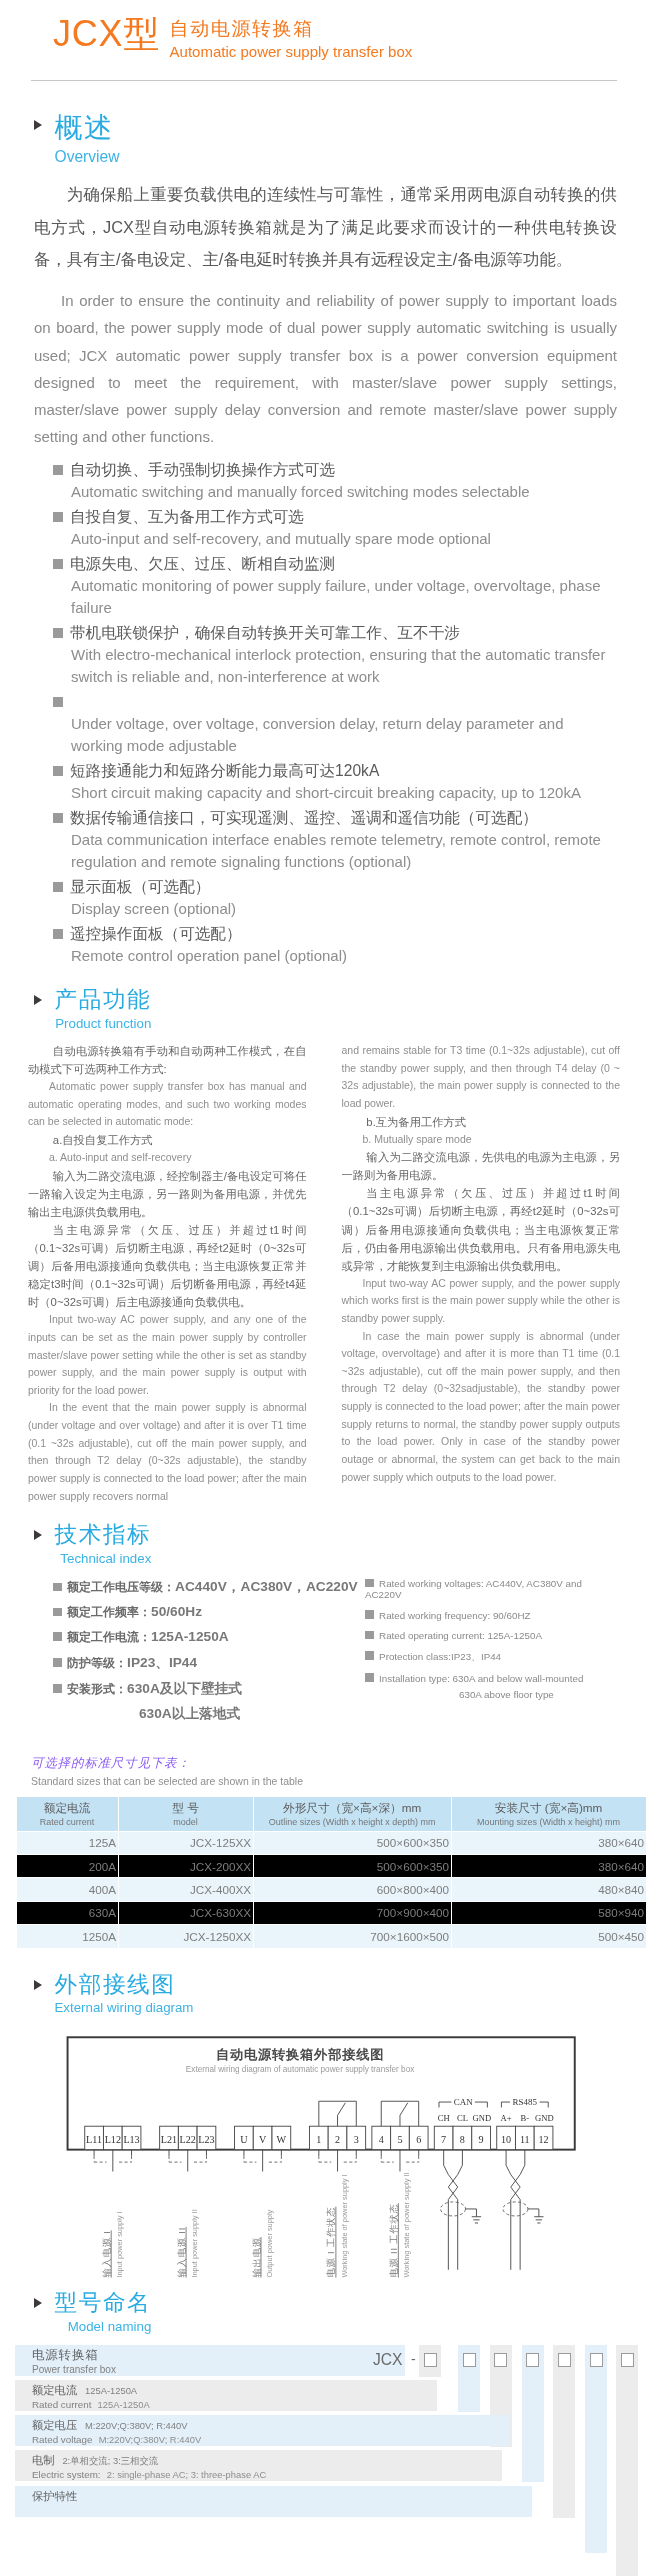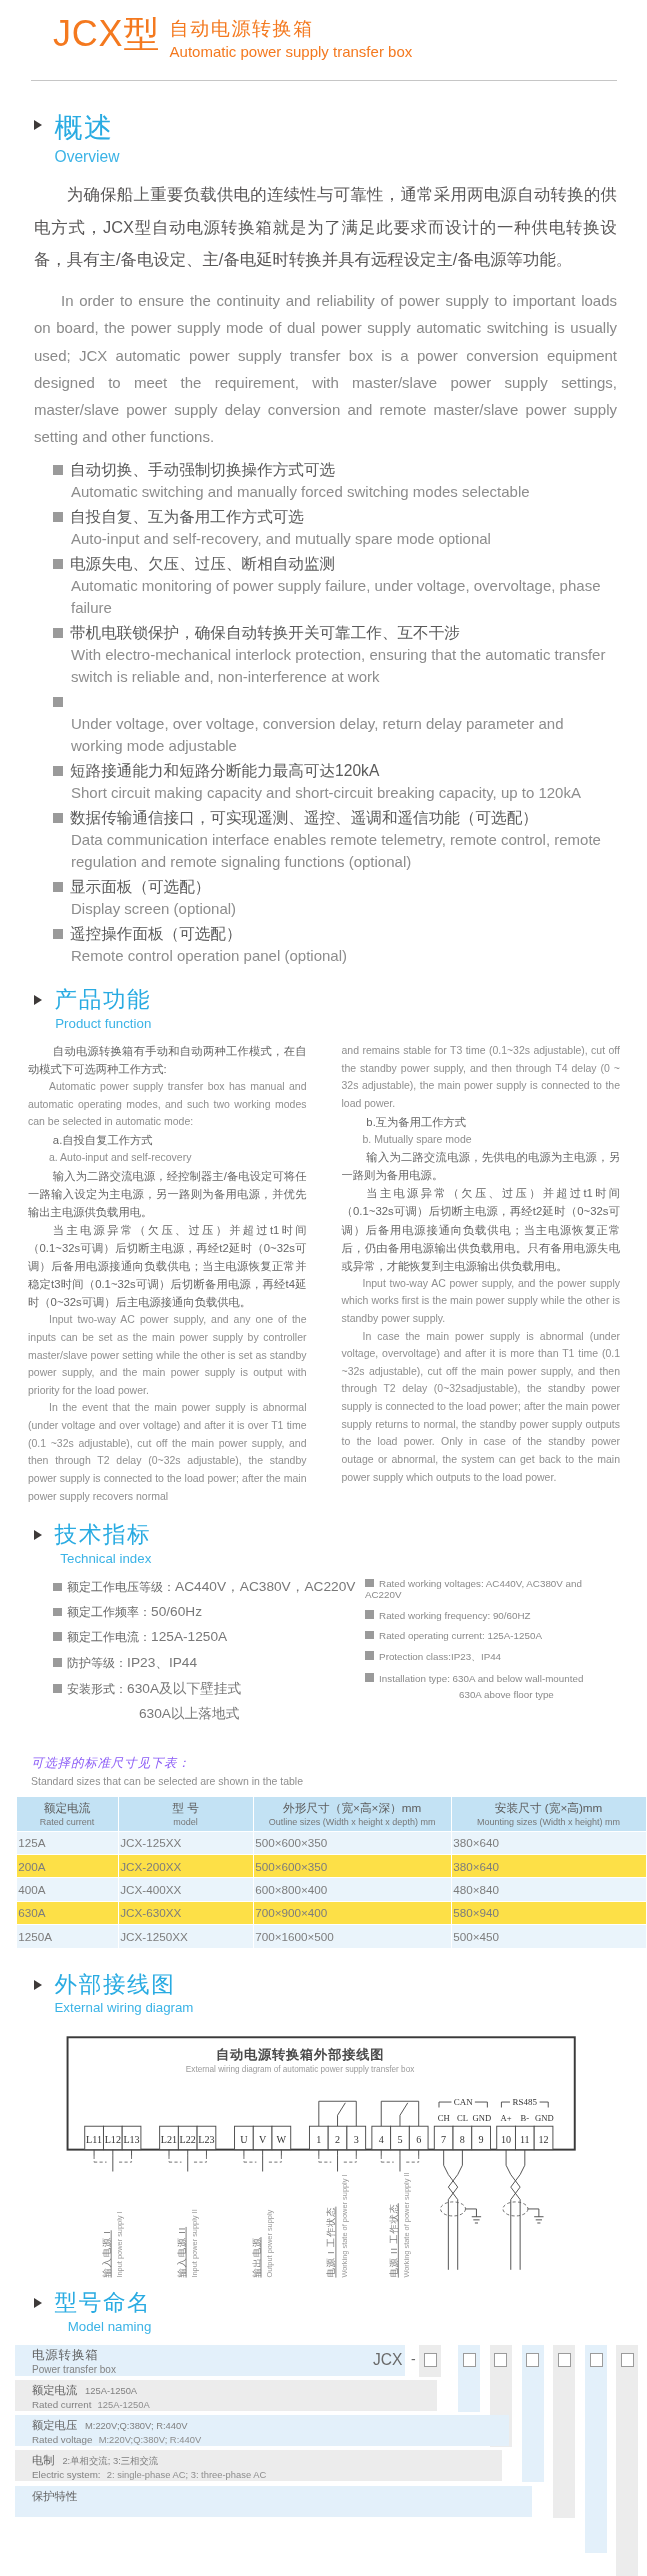--- a/index.html
+++ b/index.html
@@ -43,40 +43,40 @@
   .fn-col.left { padding-right:11px; }
   .fn-col.right { padding-left:11px; }
   .fn { margin:0; }
   .fn.cn { color:#666; font-size:11.3px; line-height:1.6; text-align:justify; text-indent:2.2em; }
   .fn.en { color:#8f8f8f; font-size:10.5px; line-height:1.68; text-align:justify; text-indent:2em; }
   .fn.item { text-align:left; }
   .fn.cont { text-indent:0; }
 
   
   .ti-cols { display:flex; margin:12.5px 31px 0 53px; }
-  .ti-left { width:312px; }
+  .ti-left { width:312px;font-weight:bold; }
   .ti-right { flex:1; }
   .ti-item { margin-bottom:7.8px; color:#6a6a6a; }
   .ti-left .ti-label { font-size:12px; }
   .ti-left .ti-value { font-size:13.7px; color:#787878; }
   .ti-left .sq, .ti-right .sq { width:8.6px; height:8.6px; margin-right:5.5px; }
   .ti-cont { padding-left:86px; font-size:13.7px; color:#787878; margin-top:1.6px; margin-bottom:7.8px; }
   .ti-right .ti-item { font-size:9.8px; color:#8a8a8a; margin-bottom:9.4px; }
   .ti-right .ti-cont { padding-left:94px; font-size:9.8px; color:#8a8a8a; margin-top:-4.7px; }
 
   
   .sz-note-cn { margin:23.4px 0 0 31px; color:#8b5cf6; font-size:12.5px; letter-spacing:0.8px;font-style:italic; }
   .sz-note-en { margin:3.1px 0 0 31px; color:#8f8f8f; font-size:10.5px; }
   table.sz { margin:9.4px 0 0 15.6px; border-collapse:separate; border-spacing:1.6px; table-layout:fixed; }
   table.sz th { background:#c3e2f4; font-weight:normal; padding:3.9px 1.6px; }
   .th-cn { color:#5d5d5d; font-size:11.7px; }
   .th-en { color:#777; font-size:9px; margin-top:0.8px; }
-  table.sz td { text-align:left; color:#7d7d7d; font-size:11.7px; padding:4.7px 1.6px; }
+  table.sz td { text-align:right; color:#7d7d7d; font-size:11.7px; padding:4.7px 1.6px; }
   table.sz tr.odd td { background:#eaf4fb; }
-  table.sz tr.even td { background:#fde047; }
+  table.sz tr.even td { background:#000000; }
 
   
   #wiring-svg { display:block; margin:19px 0 0 66px; }
   .wl { stroke:#4a4a4a; stroke-width:1.2; fill:none; }
   .wdash { stroke:#5a5a5a; stroke-width:1.1; fill:none; stroke-dasharray:4,3; }
   .wcell { fill:#fff; stroke:#4a4a4a; stroke-width:1.2; }
   .wnum { font-family:"Liberation Serif","DejaVu Serif",serif; font-size:13px; fill:#333; text-anchor:middle; }
   .wpin { font-family:"Liberation Serif","DejaVu Serif",serif; font-size:11px; fill:#333; text-anchor:middle; }
   .wbus { font-family:"Liberation Serif","DejaVu Serif",serif; font-size:11.5px; fill:#333; text-anchor:middle; }
   .wtitle-cn { font-family:"Liberation Serif","DejaVu Serif",serif; font-size:17px; font-weight:bold; fill:#4a4a4a; text-anchor:middle; letter-spacing:1px; }

